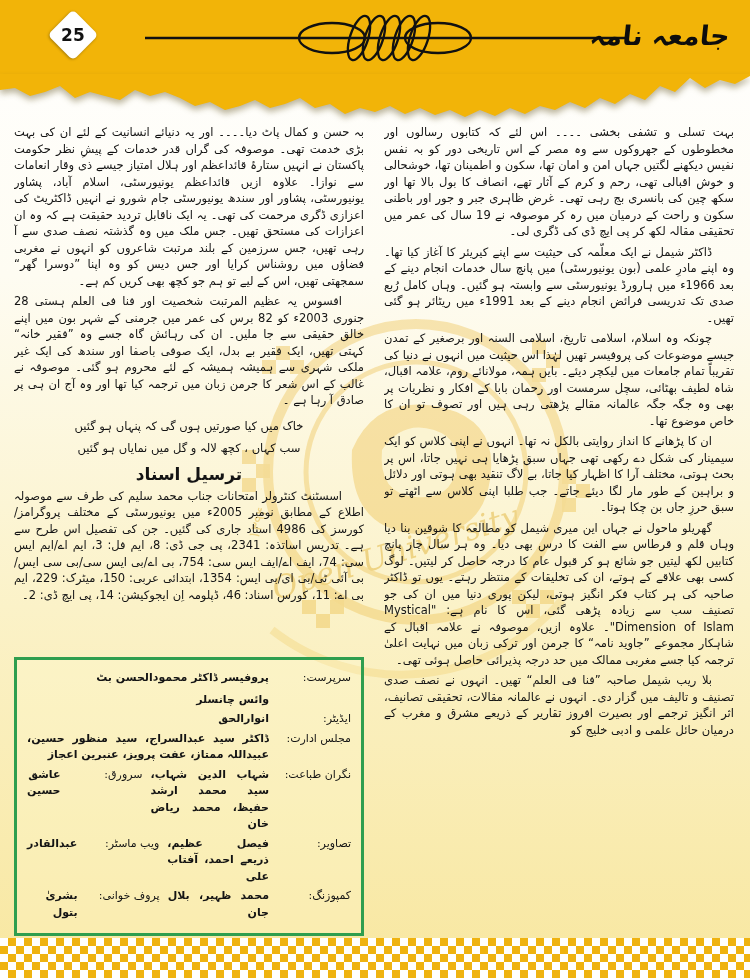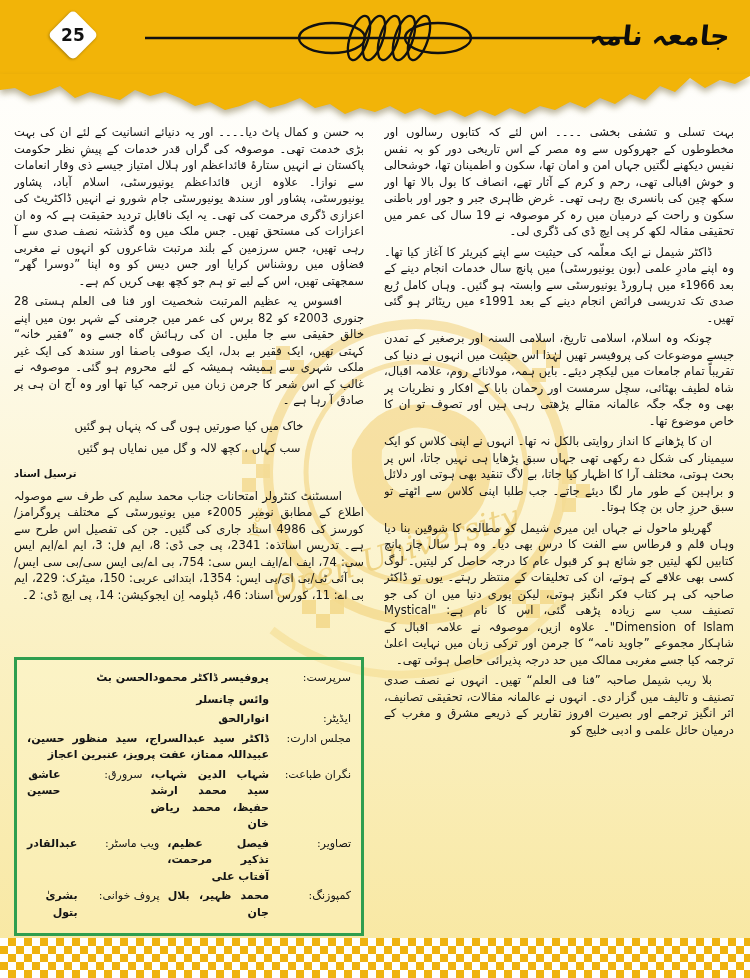--- a/index.html
+++ b/index.html
@@ -32,21 +32,21 @@
   
   .content{position:absolute;top:124px;left:14px;right:16px;bottom:42px;display:flex;gap:20px;
            direction:rtl;z-index:2;color:var(--ink);}
   .col{width:calc(50% - 10px);text-align:justify;font-size:11.5px;line-height:16.5px;}
   .right-col{height:812px;overflow:hidden;}
   .left-col{display:flex;flex-direction:column;height:812px;}
   .left-text{height:618px;overflow:hidden;}
   p{margin:0 0 4px;}
   p.ind{text-indent:22px;}
   .verse{text-align:center;margin:6px 0 4px;line-height:1.95;font-size:11.5px;}
-  .section-heading{text-align:left;font-weight:700;font-size:10px;margin:7px 0 5px;}
+  .section-heading{text-align:center;font-weight:700;font-size:17px;margin:7px 0 5px;}
 
   
   .credits{margin-top:auto;border:3px solid var(--green);padding:7px 10px 9px;font-size:11px;
            line-height:1.5;background:rgba(255,250,210,.25);}
   .credits .row{display:flex;gap:8px;margin:3px 0;align-items:flex-start;}
   .credits .row.split{justify-content:space-between;}
   .credits .grp{display:flex;gap:8px;}
   .credits .lbl{font-weight:400;min-width:74px;white-space:nowrap;}
   .credits .val{font-weight:700;}
   .valblock div{font-weight:700;}
@@ -167,21 +167,21 @@
             <span class="val">شہاب الدین شہاب، سید محمد ارشد حفیظ، محمد ریاض خان</span>
           </span>
           <span class="grp">
             <span class="lbl">سرورق:</span>
             <span class="val">عاشق حسین</span>
           </span>
         </div>
         <div class="row split">
           <span class="grp">
             <span class="lbl">تصاویر:</span>
-            <span class="val">فیصل عظیم، تذکیر مرحمت، آفتاب علی</span>
+            <span class="val">فیصل عظیم، ذریعے احمد، آفتاب علی</span>
           </span>
           <span class="grp">
             <span class="lbl">ویب ماسٹر:</span>
             <span class="val">عبدالقادر</span>
           </span>
         </div>
         <div class="row split">
           <span class="grp">
             <span class="lbl">کمپوزنگ:</span>
             <span class="val">محمد ظہیر، بلال جان</span>

